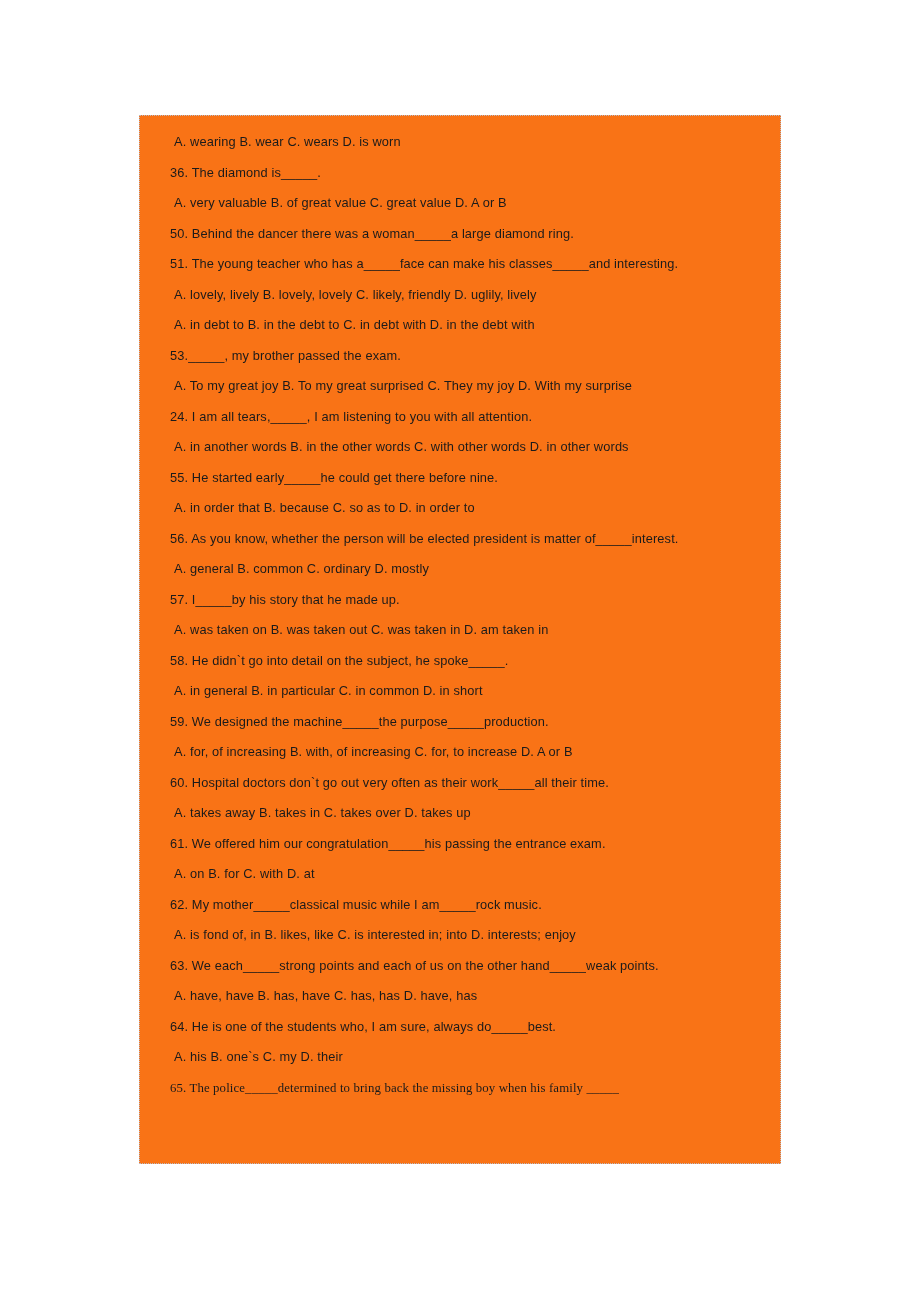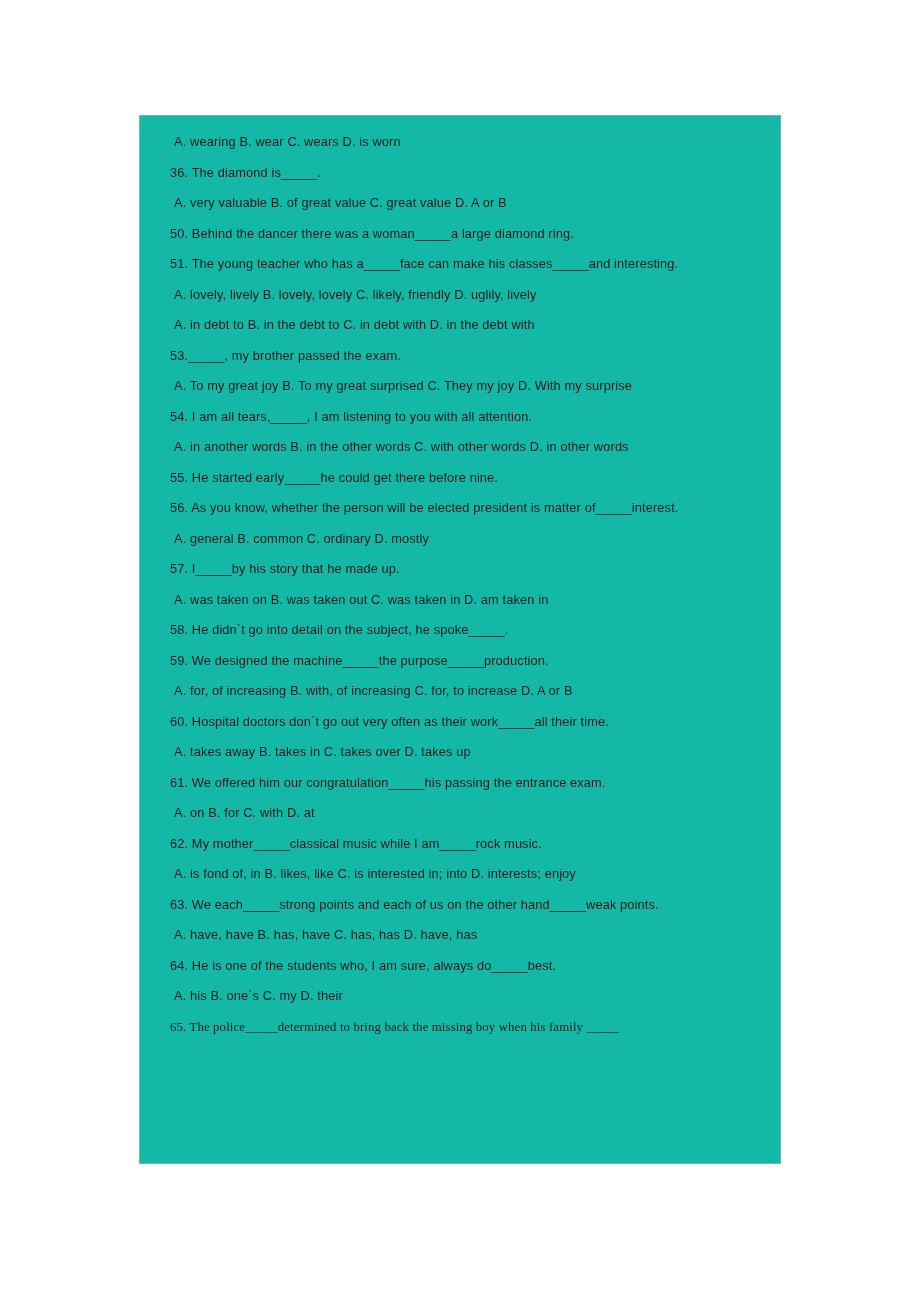--- a/index.html
+++ b/index.html
@@ -19,21 +19,21 @@
 
   
   #page-sheet {
     position: absolute;
     left: 139px;
     top: 115px;
     width: 642px;
     height: 1049px;
     border: 1px dotted #b9b9c4;
     box-sizing: border-box;
-    background: #14b8a6;
+    background: #f97316;
   }
 
   #content-body {
     position: absolute;
     left: 0;
     top: 0;
     width: 642px;
     padding-top: 11px;
     box-sizing: border-box;
   }
@@ -68,28 +68,30 @@
   <div id="content-body">
       <div class="exercise-line line-options"> A. wearing     B. wear     C. wears     D. is worn</div>
       <div class="exercise-line line-question">36. The diamond is_____.</div>
       <div class="exercise-line line-options"> A. very valuable   B. of great value   C. great value   D. A or B</div>
       <div class="exercise-line line-question">50. Behind the dancer there was a woman_____a large diamond ring.</div>
       <div class="exercise-line line-question">51. The young teacher who has a_____face can make his classes_____and interesting.</div>
       <div class="exercise-line line-options"> A. lovely, lively    B. lovely, lovely    C. likely, friendly    D. uglily, lively</div>
       <div class="exercise-line line-options"> A. in debt to    B. in the debt to   C. in debt with    D. in the debt with</div>
       <div class="exercise-line line-question">53._____, my brother passed the exam.</div>
       <div class="exercise-line line-options"> A. To my great joy   B. To my great surprised    C. They my joy    D. With my surprise</div>
-      <div class="exercise-line line-question">54. I am all tears,_____, I am listening to you with all attention.</div>
+      <div class="exercise-line line-question">24. I am all tears,_____, I am listening to you with all attention.</div>
       <div class="exercise-line line-options"> A. in another words    B. in the other words    C. with other words  D. in other words</div>
       <div class="exercise-line line-question">55. He started early_____he could get there before nine.</div>
+      <div class="exercise-line line-options"> A. in order that    B. because     C. so as to   D. in order to</div>
       <div class="exercise-line line-question">56. As you know, whether the person will be elected president is matter of_____interest.</div>
       <div class="exercise-line line-options"> A. general     B. common     C. ordinary     D. mostly</div>
       <div class="exercise-line line-question">57. I_____by his story that he made up.</div>
       <div class="exercise-line line-options"> A. was taken on    B. was taken out    C. was taken in   D. am taken in</div>
       <div class="exercise-line line-question">58. He didn`t go into detail on the subject, he spoke_____.</div>
+      <div class="exercise-line line-options"> A. in general   B. in particular     C. in common   D. in short</div>
       <div class="exercise-line line-question">59. We designed the machine_____the purpose_____production.</div>
       <div class="exercise-line line-options"> A. for, of increasing    B. with, of increasing   C. for, to increase   D. A or B</div>
       <div class="exercise-line line-question">60. Hospital doctors don`t go out very often as their work_____all their time.</div>
       <div class="exercise-line line-options"> A. takes away   B. takes in    C. takes over   D. takes up</div>
       <div class="exercise-line line-question">61. We offered him our congratulation_____his passing the entrance exam.</div>
       <div class="exercise-line line-options"> A. on     B. for     C. with     D. at</div>
       <div class="exercise-line line-question">62. My mother_____classical music while I am_____rock music.</div>
       <div class="exercise-line line-options"> A. is fond of, in    B. likes, like    C. is interested in; into    D. interests; enjoy</div>
       <div class="exercise-line line-question">63. We each_____strong points and each of us on the other hand_____weak points.</div>
       <div class="exercise-line line-options"> A. have, have   B. has, have   C. has, has   D. have, has</div>

